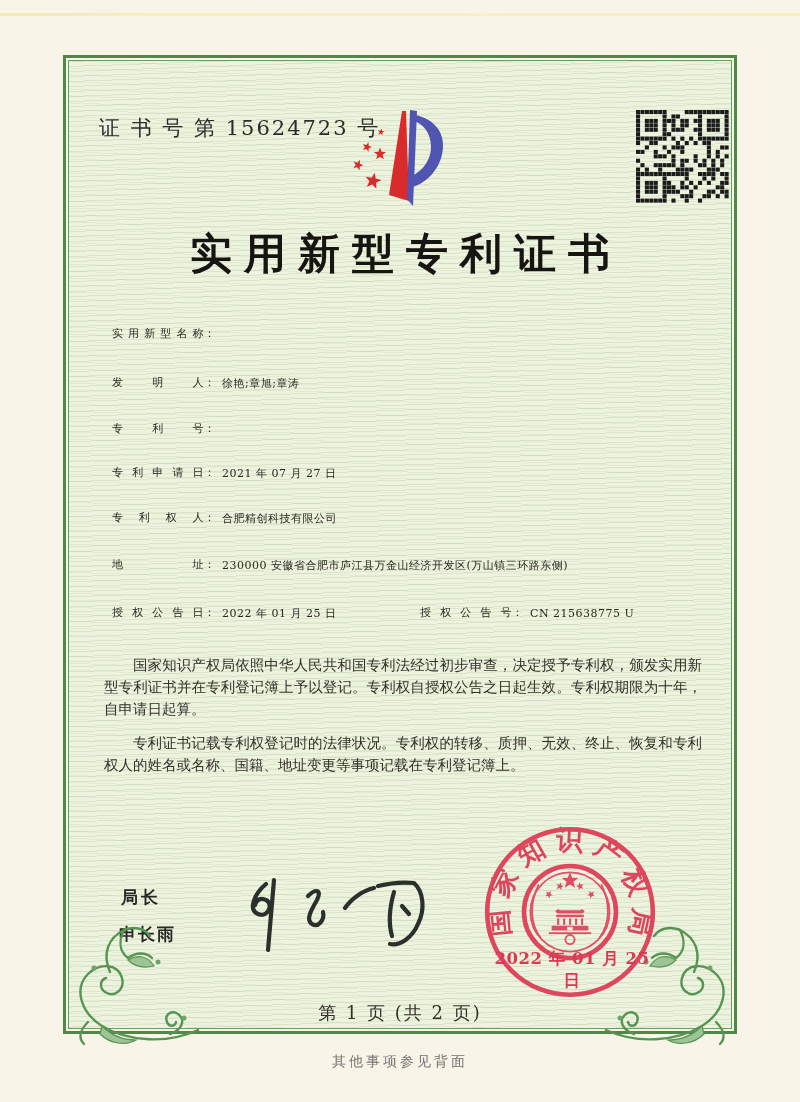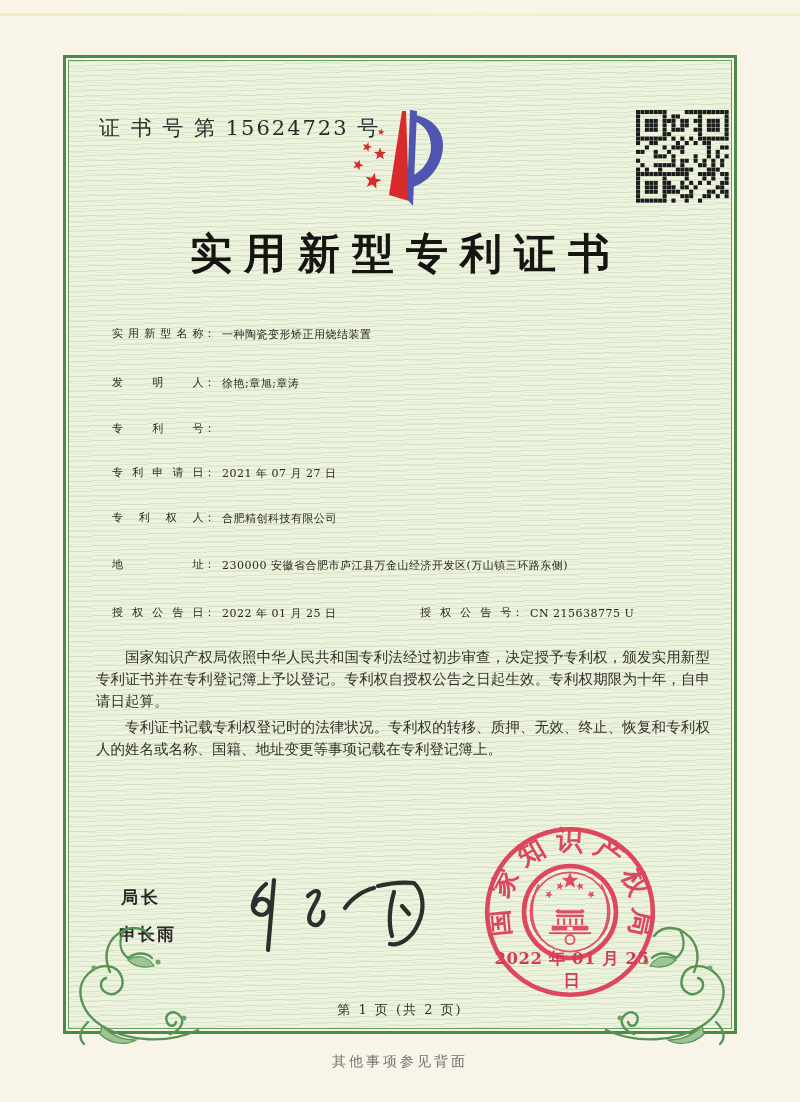--- a/index.html
+++ b/index.html
@@ -38,37 +38,37 @@
     text-justify:inter-character;flex:none;}
   .fcolon{flex:none;width:18px;}
   .fvalue{flex:none;max-width:452px;line-height:1.62;}
   .r-name{top:326px}.r-inv{top:375px}.r-pat{top:421px}.r-fil{top:465px}
   .r-own{top:510px}.r-addr{top:557px}
   .r-grant{top:605px;width:610px;position:absolute;}
   .grant-no-group{position:absolute;left:308px;top:0;display:flex;}
 
   .paras{position:absolute;left:92px;width:622px;top:642px;font-size:14.5px;
     line-height:22px;text-align:justify;color:#33302a;}
-  .paras p{margin:4px;text-indent:2em;}
+  .paras p{margin:12px;text-indent:2em;}
 
   .signer-title{position:absolute;left:121px;top:886px;font-size:17px;letter-spacing:3px;font-weight:600;color:#272727;}
   .signer-name{position:absolute;left:119px;top:923px;font-size:17px;letter-spacing:2px;font-weight:600;color:#272727;}
   .sig{position:absolute;left:228px;top:858px;width:205px;height:105px;z-index:6;}
   .sig path{stroke:#2a302b;stroke-width:4.2;fill:none;stroke-linecap:round;stroke-linejoin:round;}
 
   .seal{position:absolute;left:478px;top:820px;width:184px;height:184px;z-index:4;opacity:.93;}
   .seal .ring{stroke:#dd3b55;stroke-width:5;fill:none;}
   .seal .thin{stroke:#e0455e;stroke-width:2;fill:none;}
   .seal .emb{fill:#e0415c;}
   .seal text{fill:#dc3a54;font-weight:700;}
   .seal-date{position:absolute;left:486px;top:948px;width:172px;text-align:center;
     font-size:16.5px;font-weight:600;color:#d93a52;letter-spacing:.5px;z-index:6;}
 
   .page-info{position:absolute;left:0;right:0;top:1001px;text-align:center;
-    font-size:13px;letter-spacing:2px;color:#33302a;}
+    font-size:18px;letter-spacing:2px;color:#33302a;}
   .back-note{position:absolute;left:0;right:0;top:1053px;text-align:center;
     font-size:14px;letter-spacing:3px;color:#737373;}
 </style>
 </head>
 <body>
 
 <div class="page">
 
   <div class="scan-line"></div>
 
@@ -350,21 +350,20 @@
       <rect x="35.43" y="88.57" width="4.08" height="4.08" fill="#1b1b1b"></rect>
       <rect x="48.71" y="88.57" width="4.08" height="4.08" fill="#1b1b1b"></rect>
       <rect x="62.00" y="88.57" width="4.08" height="4.08" fill="#1b1b1b"></rect>
     </svg>
 
   <div class="title">实用新型专利证书</div>
 
   <div class="row r-name">
     <span class="flabel">实用新型名称</span>
       <span class="fcolon">：</span>
-      <span class="fvalue">一种陶瓷变形矫正用烧结装置</span>
   </div>
   <div class="row r-inv">
     <span class="flabel">发明人</span>
       <span class="fcolon">：</span>
       <span class="fvalue">徐艳;章旭;章涛</span>
   </div>
   <div class="row r-pat">
     <span class="flabel">专利号</span>
       <span class="fcolon">：</span>
   </div>

